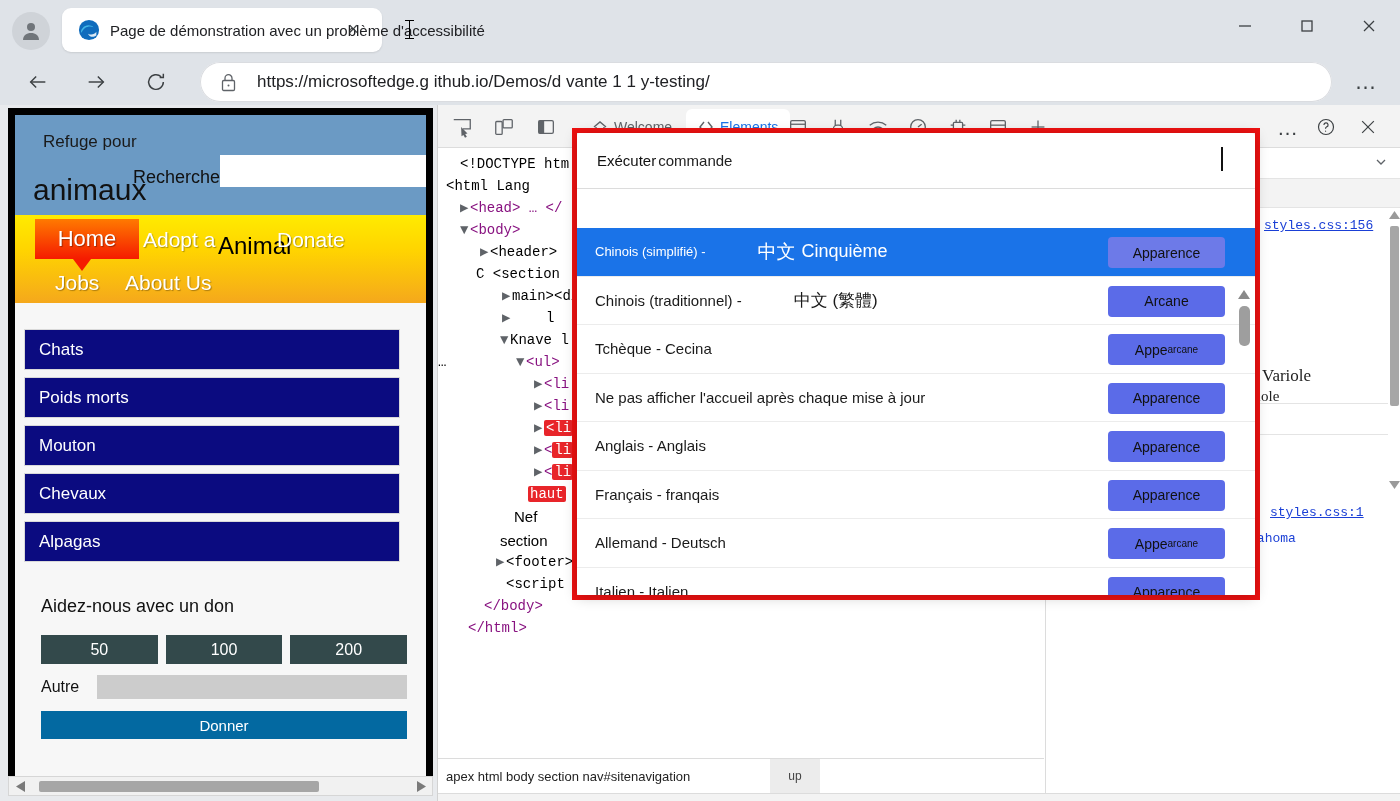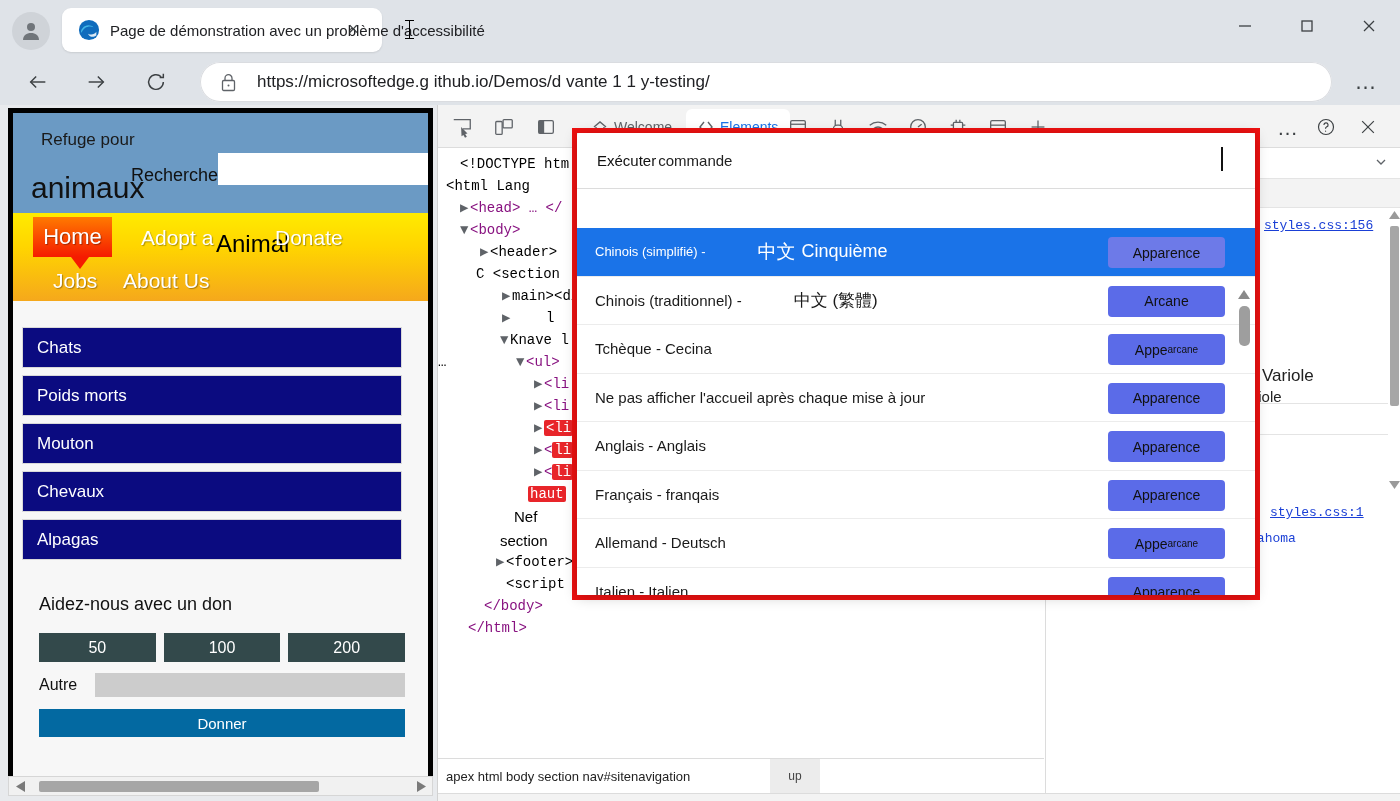--- a/index.html
+++ b/index.html
@@ -64,21 +64,21 @@
   .url { margin-left: 20px; font-size: 17px; color: #202124; white-space: nowrap; }
   .ellipsis-btn {
     position: absolute; right: 14px; top: 8px; width: 40px; height: 32px;
     display:flex; align-items:center; justify-content:center;
     font-size: 22px; color: #3c4043; letter-spacing: 1px;
   }
 
   
   .page-pane {
     position: absolute; left: 8px; top: 108px; width: 425px; height: 685px;
-    background: #f7f7f7; border: 5px solid #000000;
+    background: #f7f7f7; border: 7px solid #000000;
     overflow: hidden;
   }
   .site-header {
     position: relative; height: 100px; background: #6b9ac4;
     padding: 18px 0 0 28px;
   }
   .site-title {
     position: absolute; left: 28px; top: 18px;
     font-size: 17px; color: #1a1a1a; line-height: 1.1;
   }
@@ -92,21 +92,21 @@
   }
   .search-input {
     position: absolute; left: 205px; top: 40px; width: 220px; height: 32px;
     background: #fff; border: none;
   }
   .site-nav {
     position: relative; height: 88px;
     background: linear-gradient(180deg, #ffeb00 0%, #ffd400 40%, #f5a81c 100%);
   }
   .nav-home {
-    position: absolute; left: 20px; top: 4px; width: 79px; height: 40px;
+    position: absolute; left: 20px; top: 4px; width: 104px; height: 40px;
     background: linear-gradient(180deg,#ff7a00 0%, #f51b00 100%);
     color: #fff; font-size: 22px; display: flex; align-items: center; justify-content: center;
     text-shadow: 1px 1px 1px rgba(0,0,0,0.35);
   }
   .nav-home::after {
     content: ''; position: absolute; left: 38px; top: 40px;
     border-left: 9px solid transparent; border-right: 9px solid transparent;
     border-top: 12px solid #f51b00;
   }
   .nav-link {
@@ -204,21 +204,21 @@
     padding: 0 12px; font-size: 14px; color: #5f6368;
   }
   .sp-toolbar {
     height: 30px; background: #f3f3f3; border-top: 1px solid #e4e4e4;
     border-bottom: 1px solid #e4e4e4; display: flex; align-items: center; gap: 16px; padding-left: 14px;
   }
   .sp-toolbar svg { width: 18px; height: 18px; stroke: #3c4043; fill:none; stroke-width: 1.3; }
   .sp-body { position: relative; font-family: "Liberation Mono", monospace; font-size: 13px; color: #222; }
   .sp-line { position: absolute; white-space: nowrap; }
   .sp-link { color: #1a3fd6; text-decoration: underline; }
-  .sp-sans { font-family: Liberation Sans, sans-serif; }
+  .sp-sans { font-family: Liberation Serif, serif; }
   .sp-inherit {
     position: absolute; left: 0; top: 255px; width: 356px; height: 32px;
     border-top: 1px solid #e4e4e4; border-bottom: 1px solid #e4e4e4;
     display: flex; align-items: center; padding-left: 12px; font-size: 15px; color: #111;
     font-family: "Liberation Sans", sans-serif;
   }
   .sp-vscroll {
     position: absolute; right: 0; top: 60px; width: 13px; height: 585px; background: #fff;
   }
   .sp-vthumb { position:absolute; left: 2px; top: 18px; width: 9px; height: 180px; background: #a6a6a6; border-radius: 2px; }

